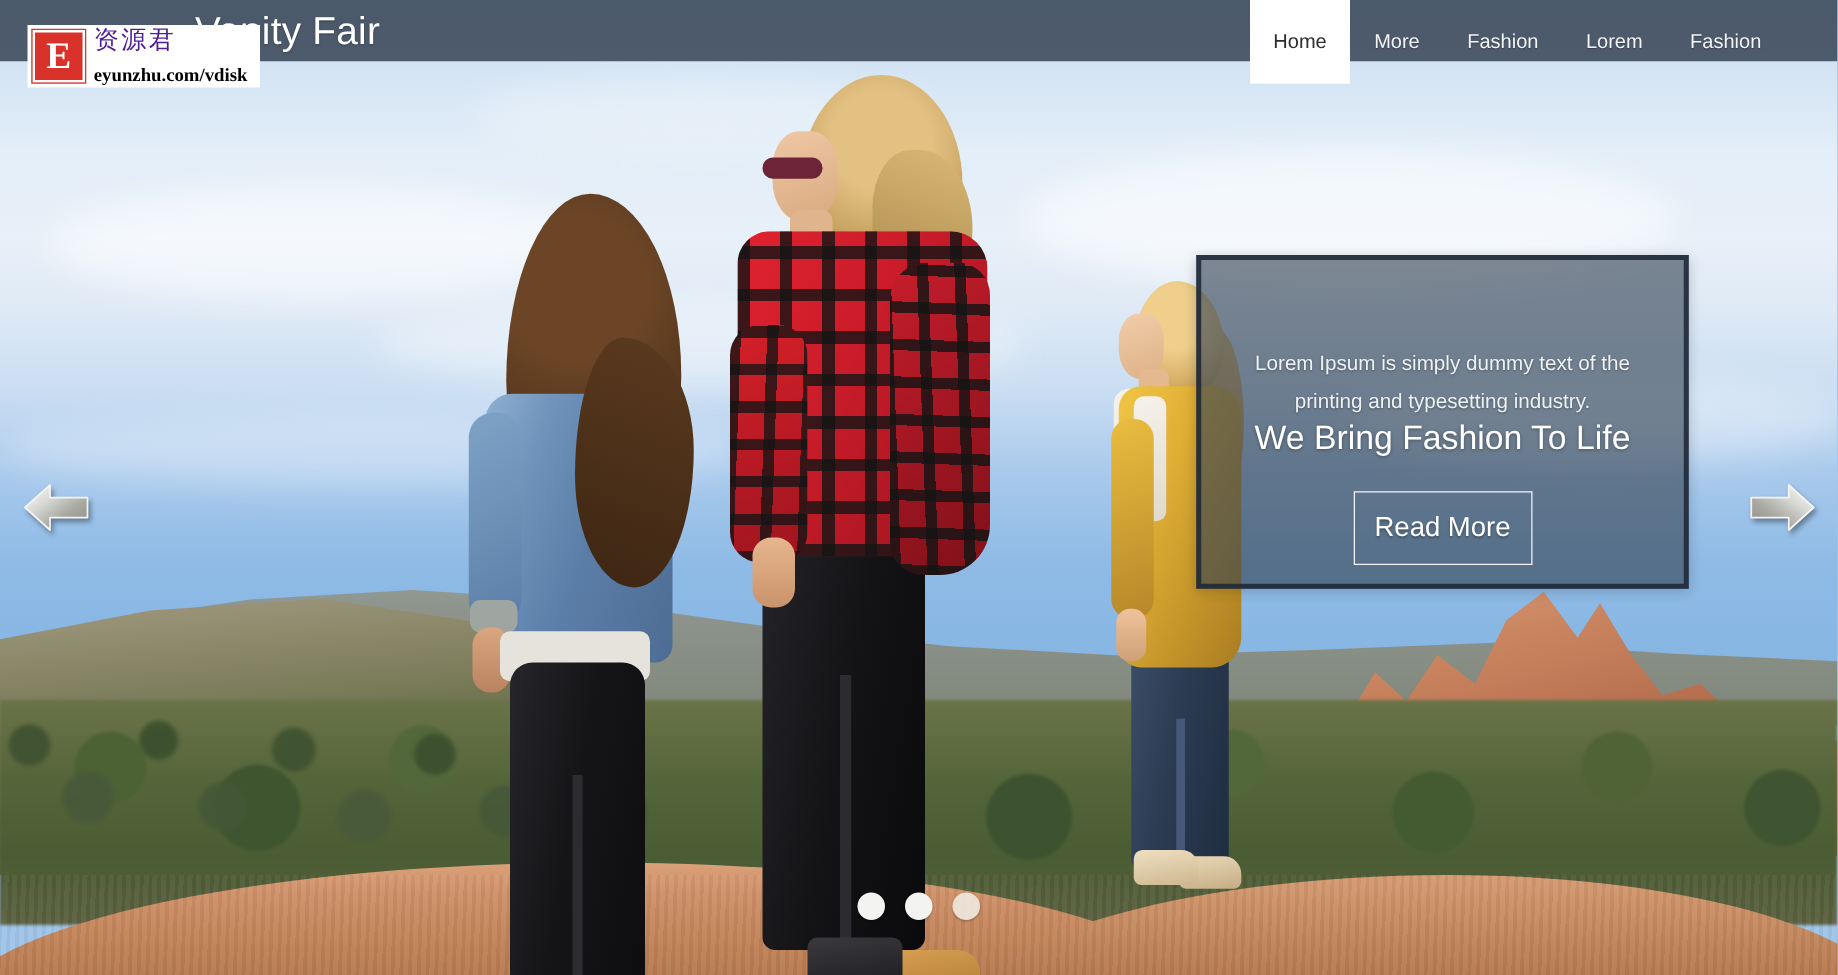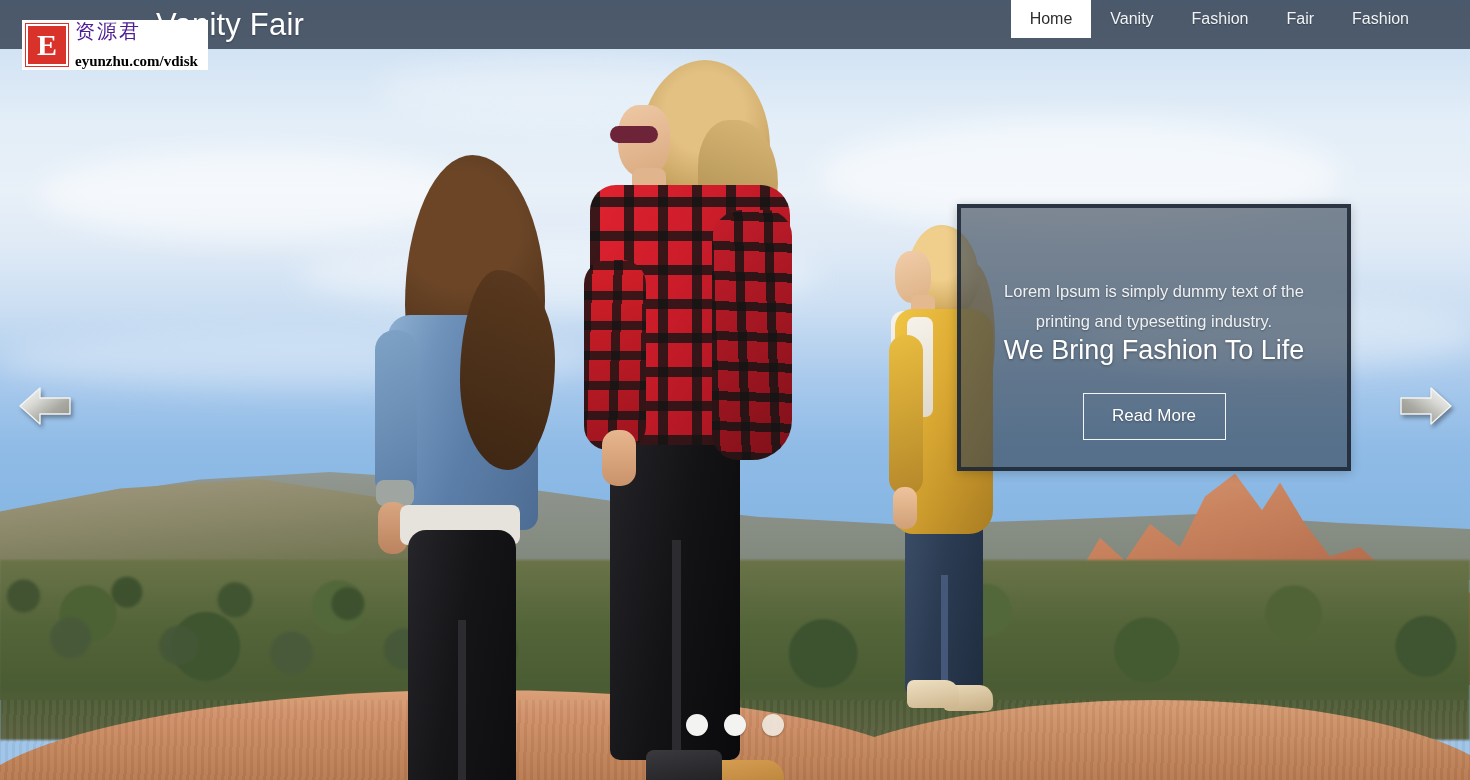--- a/index.html
+++ b/index.html
@@ -324,21 +324,21 @@
     margin-left:156px; letter-spacing:.2px; line-height:1;
     text-shadow:0 1px 2px rgba(0,0,0,.25);
     white-space:nowrap;
   }
   #nav{
     margin-left:auto; display:flex; align-items:stretch;
     height:49px; padding-right:42px;
   }
   .nav-item{
     display:flex; align-items:center; justify-content:center;
-    padding:0 19px; height:38px;
+    padding:0 19px; height:67px;
     color:#f2f4f6; font-size:16px; cursor:pointer;
     white-space:nowrap;
     text-shadow:0 1px 1px rgba(0,0,0,.3);
   }
   .nav-item.active{
     background:#ffffff; color:#2d2d2d; text-shadow:none;
   }
 
   
   #caption-box{
@@ -353,23 +353,23 @@
   #caption-title{
     color:#ffffff; font-size:27px; font-weight:400; line-height:1.1;
     text-shadow:0 1px 3px rgba(0,0,0,.35); white-space:nowrap;
   }
   #caption-text{
     color:#eef1f4; font-size:16.5px; line-height:30px; text-align:center;
     width:320px; margin-top:22px;
     text-shadow:0 1px 2px rgba(0,0,0,.35);
   }
   #read-more{
-    margin-top:27px; width:143px; height:47px;
+    margin-top:27px; width:143px; height:59px;
     border:1px solid rgba(255,255,255,.92);
-    background:transparent; color:#ffffff; font-size:17px;
+    background:transparent; color:#ffffff; font-size:22px;
     display:flex; align-items:center; justify-content:center;
     cursor:pointer; font-family:"Liberation Sans", sans-serif;
     text-shadow:0 1px 2px rgba(0,0,0,.3);
   }
 
   
   .arrow{
     position:absolute; top:382px; width:54px; height:48px;
     cursor:pointer; z-index:35;
     filter:drop-shadow(2px 3px 2px rgba(0,0,0,.35));
@@ -480,23 +480,23 @@
       <div class="handC"></div>
     <div class="shoeC2"></div>
       <div class="shoeC1"></div>
   </div>
 </div>
 
 <div id="header">
   <div id="site-title">Vanity Fair</div>
   <nav id="nav">
     <div class="nav-item active">Home</div>
-    <div class="nav-item">Vanity</div>
+    <div class="nav-item">More</div>
     <div class="nav-item">Fashion</div>
-    <div class="nav-item">Fair</div>
+    <div class="nav-item">Lorem</div>
     <div class="nav-item">Fashion</div>
   </nav>
 </div>
 
 <div id="caption-box">
   <div id="caption-text">Lorem Ipsum is simply dummy text of the printing and typesetting industry.</div>
   <div id="caption-title">We Bring Fashion To Life</div>
   <button id="read-more">Read More</button>
 </div>
 

